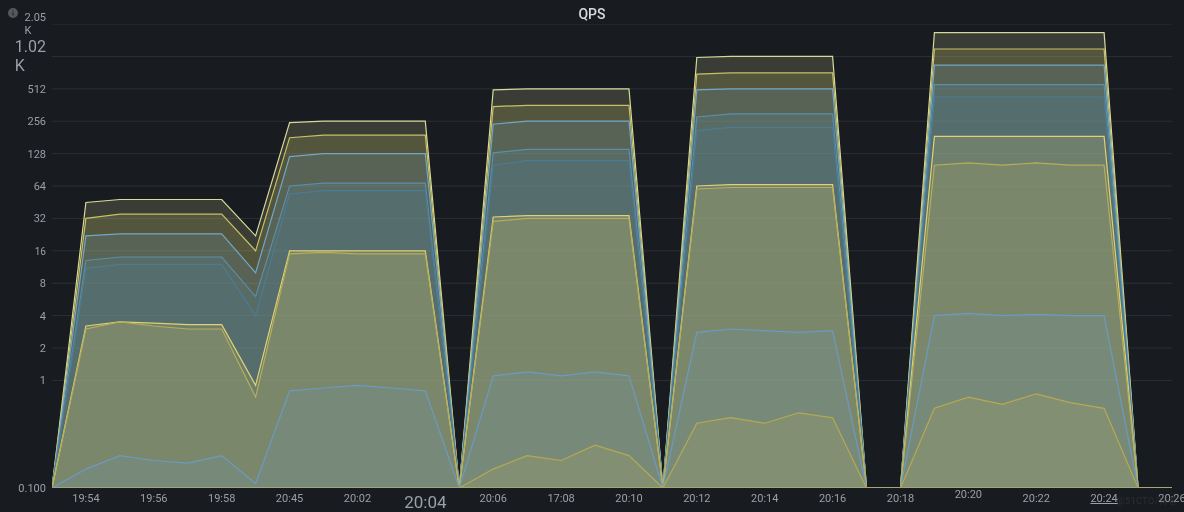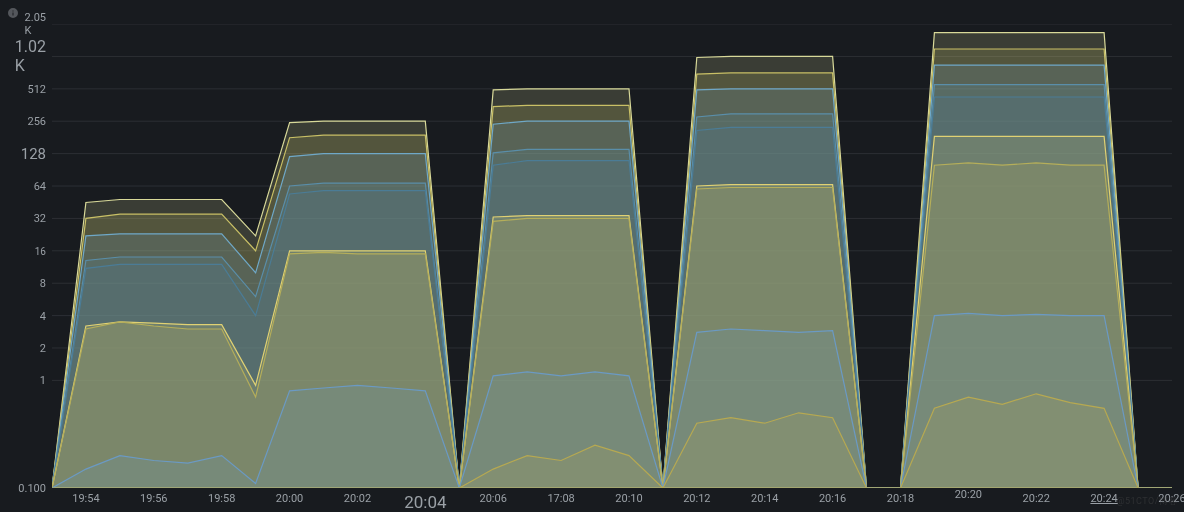--- a/index.html
+++ b/index.html
@@ -21,20 +21,21 @@
 .s-smblu{stroke:#6b9ac4;fill:#6b9ac4}
 .s-smyel{stroke:#b7a951;fill:#b7a951}
 </style>
 </head>
 <body>
 
 <div class="panel">
   <svg class="info-icon" viewBox="0 0 24 24">
       <path d="M12 2a10 10 0 100 20 10 10 0 000-20zm1 15h-2v-6h2v6zm0-8h-2V7h2v2z"></path>
     </svg>
+  <div class="title">QPS</div>
   <div class="plot">
     <svg id="chart" class="chart" viewBox="0 0 1120 464" preserveAspectRatio="none">
         <g class="grid">
           <line x1="0" y1="464" x2="1120" y2="464"></line>
           <line x1="0" y1="356.38717817570705" x2="1120" y2="356.38717817570705"></line>
           <line x1="0" y1="323.9924908885514" x2="1120" y2="323.9924908885514"></line>
           <line x1="0" y1="291.5978036013957" x2="1120" y2="291.5978036013957"></line>
           <line x1="0" y1="259.20311631424" x2="1120" y2="259.20311631424"></line>
           <line x1="0" y1="226.80842902708434" x2="1120" y2="226.80842902708434"></line>
           <line x1="0" y1="194.4137417399287" x2="1120" y2="194.4137417399287"></line>
@@ -56,29 +57,29 @@
         <path d="M0,464 L0.0,464.0 L33.9,464.0 L67.9,464.0 L101.8,464.0 L135.8,464.0 L169.7,464.0 L203.6,464.0 L237.6,464.0 L271.5,464.0 L305.5,464.0 L339.4,464.0 L373.3,464.0 L407.3,464.0 L441.2,445.1 L475.2,431.6 L509.1,436.5 L543.0,421.2 L577.0,431.6 L610.9,464.0 L644.8,399.2 L678.8,393.7 L712.7,399.2 L746.7,388.8 L780.6,393.7 L814.5,464.0 L848.5,464.0 L882.4,384.3 L916.4,373.1 L950.3,380.3 L984.2,369.8 L1018.2,378.7 L1052.1,384.3 L1086.1,464.0 L1120.0,464.0 L1120,464 Z" class="area s-smyel"></path>
       </svg>
   <span style="position: absolute; right: 100%; padding-right: 6px; font-size: 11px; color: rgb(154, 160, 166); transform: translateY(-50%); top: 100%;">0.100</span>
       <span style="position: absolute; right: 100%; padding-right: 6px; font-size: 11px; color: rgb(154, 160, 166); transform: translateY(-50%); top: 76.8076%;">1</span>
       <span style="position: absolute; right: 100%; padding-right: 6px; font-size: 11px; color: rgb(154, 160, 166); transform: translateY(-50%); top: 69.826%;">2</span>
       <span style="position: absolute; right: 100%; padding-right: 6px; font-size: 11px; color: rgb(154, 160, 166); transform: translateY(-50%); top: 62.8444%;">4</span>
       <span style="position: absolute; right: 100%; padding-right: 6px; font-size: 11px; color: rgb(154, 160, 166); transform: translateY(-50%); top: 55.8627%;">8</span>
       <span style="position: absolute; right: 100%; padding-right: 6px; font-size: 10px; color: rgb(154, 160, 166); transform: translateY(-50%); top: 48.8811%; margin-left: 44px;">16</span>
       <span style="position: absolute; right: 100%; padding-right: 6px; font-size: 11px; color: rgb(154, 160, 166); transform: translateY(-50%); top: 41.8995%;">32</span>
       <span style="position: absolute; right: 100%; padding-right: 6px; font-size: 11px; color: rgb(154, 160, 166); transform: translateY(-50%); top: 34.9179%;">64</span>
-      <span style="position: absolute; right: 100%; padding-right: 6px; font-size: 15px; color: rgb(154, 160, 166); transform: translateY(-50%); top: 27.9363%; margin-left: 44px;">128</span>
+      <span style="position: absolute; right: 100%; padding-right: 6px; font-size: 11px; color: rgb(154, 160, 166); transform: translateY(-50%); top: 27.9363%; margin-left: 44px;">128</span>
       <span style="position: absolute; right: 100%; padding-right: 6px; font-size: 11px; color: rgb(154, 160, 166); transform: translateY(-50%); top: 20.9547%;">256</span>
       <span style="position: absolute; right: 100%; padding-right: 6px; font-size: 11px; color: rgb(154, 160, 166); transform: translateY(-50%); top: 13.9731%;">512</span>
       <span style="position: absolute; right: 100%; padding-right: 6px; font-size: 16px; color: rgb(154, 160, 166); transform: translateY(-50%); top: 6.99145%;">1.02 K</span>
       <span style="position: absolute; right: 100%; padding-right: 6px; font-size: 11px; color: rgb(154, 160, 166); transform: translateY(-50%); top: 0%;">2.05 K</span>
       <span style="position: absolute; top: 100%; padding-top: 4px; font-size: 11px; color: rgb(154, 160, 166); transform: translateX(-50%); left: 3.0303%;">19:54</span>
       <span style="position: absolute; top: 100%; padding-top: 4px; font-size: 11px; color: rgb(154, 160, 166); transform: translateX(-50%); left: 9.09091%;">19:56</span>
       <span style="position: absolute; top: 100%; padding-top: 4px; font-size: 11px; color: rgb(154, 160, 166); transform: translateX(-50%); left: 15.1515%;">19:58</span>
-      <span style="position: absolute; top: 100%; padding-top: 4px; font-size: 11px; color: rgb(154, 160, 166); transform: translateX(-50%); left: 21.2121%;">20:00</span>
+      <span style="position: absolute; top: 100%; padding-top: 4px; font-size: 11px; color: rgb(154, 160, 166); transform: translateX(-50%); left: 21.2121%;">20:45</span>
       <span style="position: absolute; top: 100%; padding-top: 4px; font-size: 11px; color: rgb(154, 160, 166); transform: translateX(-50%); left: 27.2727%;">20:02</span>
       <span style="position: absolute; top: 100%; padding-top: 4px; font-size: 17px; color: rgb(154, 160, 166); transform: translateX(-50%); left: 33.3333%;">20:04</span>
       <span style="position: absolute; top: 100%; padding-top: 4px; font-size: 11px; color: rgb(154, 160, 166); transform: translateX(-50%); left: 39.3939%;">20:06</span>
       <span style="position: absolute; top: 100%; padding-top: 4px; font-size: 11px; color: rgb(154, 160, 166); transform: translateX(-50%); left: 45.4545%;">17:08</span>
       <span style="position: absolute; top: 100%; padding-top: 4px; font-size: 11px; color: rgb(154, 160, 166); transform: translateX(-50%); left: 51.5152%;">20:10</span>
       <span style="position: absolute; top: 100%; padding-top: 4px; font-size: 11px; color: rgb(154, 160, 166); transform: translateX(-50%); left: 57.5758%;">20:12</span>
       <span style="position: absolute; top: 100%; padding-top: 4px; font-size: 11px; color: rgb(154, 160, 166); transform: translateX(-50%); left: 63.6364%;">20:14</span>
       <span style="position: absolute; top: 100%; padding-top: 4px; font-size: 11px; color: rgb(154, 160, 166); transform: translateX(-50%); left: 69.697%;">20:16</span>
       <span style="position: absolute; top: 100%; padding-top: 4px; font-size: 11px; color: rgb(154, 160, 166); transform: translateX(-50%); left: 75.7576%;">20:18</span>
       <span style="position: absolute; top: 100%; padding-top: 0; font-size: 11px; color: rgb(154, 160, 166); transform: translateX(-50%); left: 81.8182%;">20:20</span>

